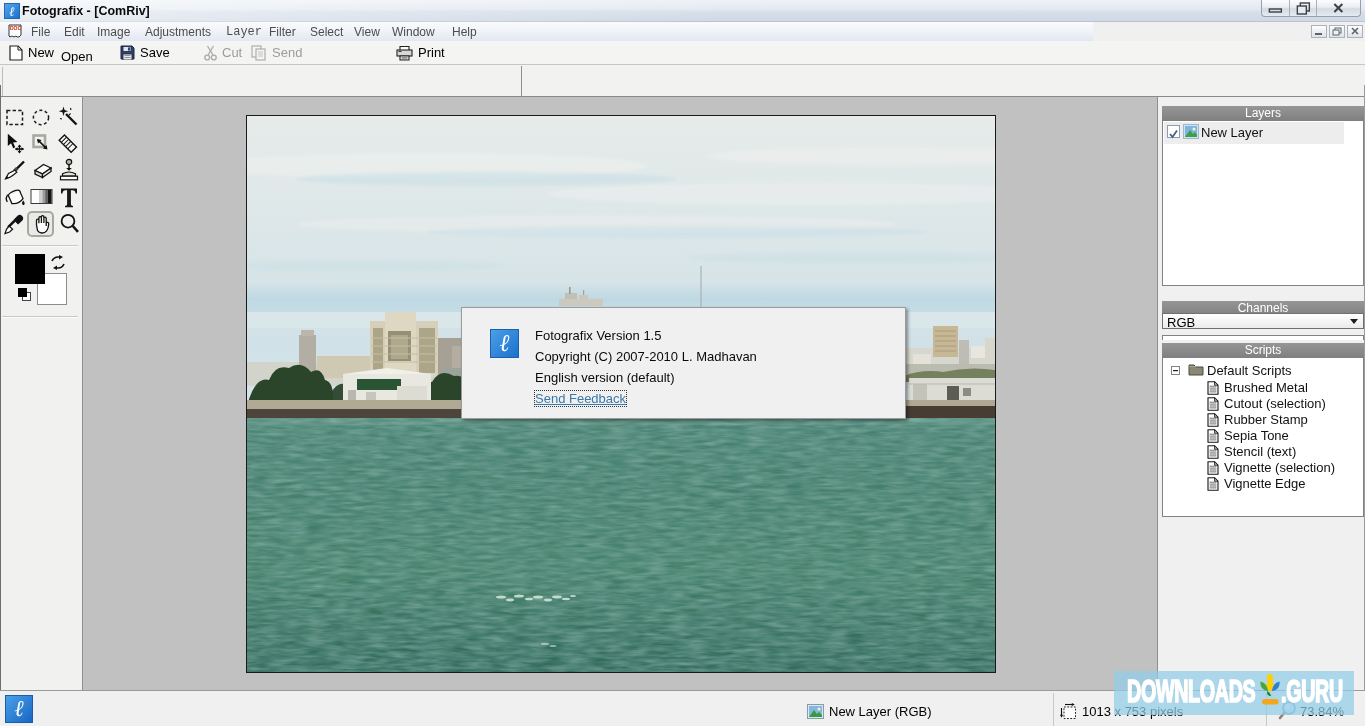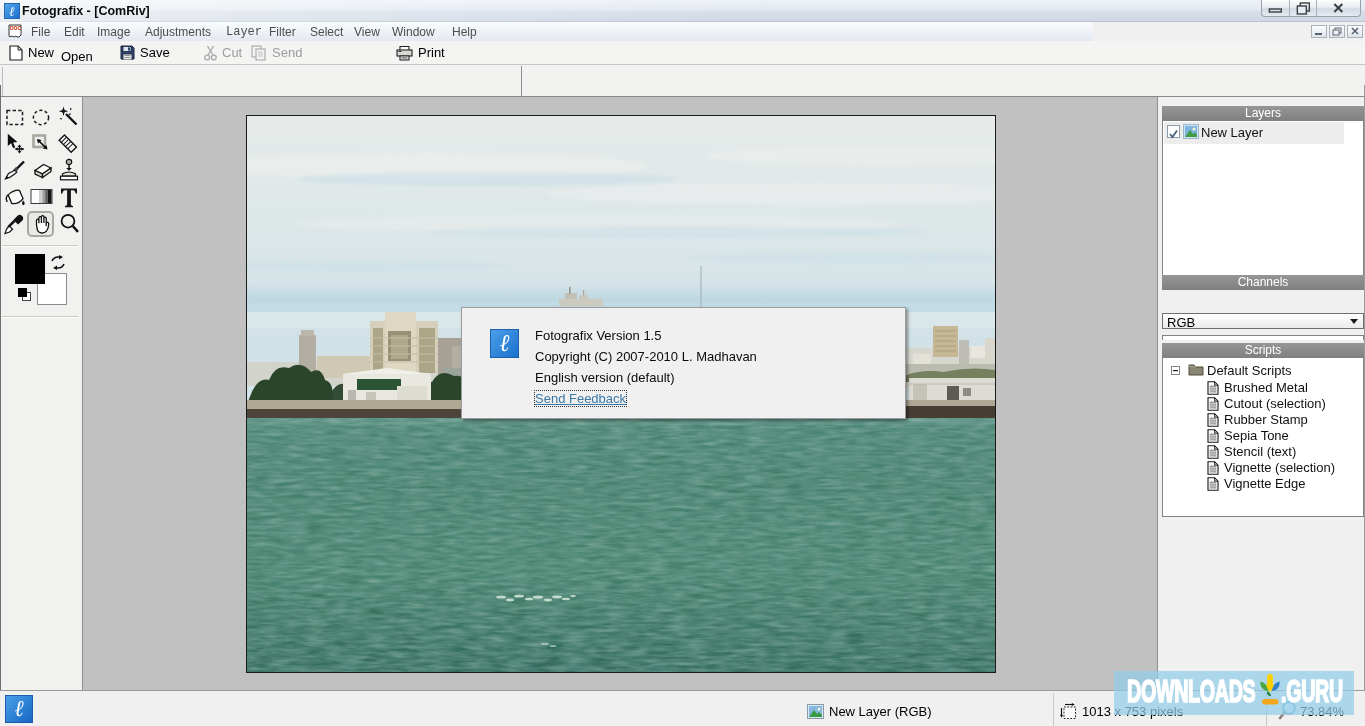--- a/index.html
+++ b/index.html
@@ -487,21 +487,21 @@
             <rect x="0" y="0" width="16" height="15" fill="#9db8cc"></rect>
             <rect x="1" y="1" width="14" height="13" fill="#cfe3f2"></rect>
             <rect x="2" y="2" width="12" height="11" fill="#7db4e0"></rect>
             <path d="M2 13 L7 6 L10 10 L12 8 L14 11 L14 13 z" fill="#3e9e46"></path>
             <circle cx="11" cy="5" r="1.5" fill="#f5f7c8"></circle>
           </svg>
       </div>
       <div style="position:absolute;left:38px;top:4px;font-size:13px;color:#111;">New Layer</div>
     </div>
 
-    <div class="phead" style="top:178px;">Channels</div>
+    <div class="phead" style="top:204px;">Channels</div>
     <div style="position:absolute;left:4px;top:216px;width:202px;height:16px;background:linear-gradient(#ffffff,#ebebeb);border:1px solid #707070;">
       <div style="position:absolute;left:4px;top:1px;font-size:13px;color:#000;">RGB</div>
       <svg style="position:absolute;right:5px;top:5px;" width="8" height="5" viewBox="0 0 8 5">
           <path d="M0 0 h8 l-4 5 z" fill="#1c1c1c"></path>
         </svg>
     </div>
 
     <div style="position:absolute;left:4px;top:238px;width:202px;height:5px;background:#fff;border:1px solid #828282;border-bottom:none;"></div>
     <div class="phead" style="top:246px;">Scripts</div>
     <div class="plist" style="top:261px;height:159px;font-size:13px;color:#111;">

